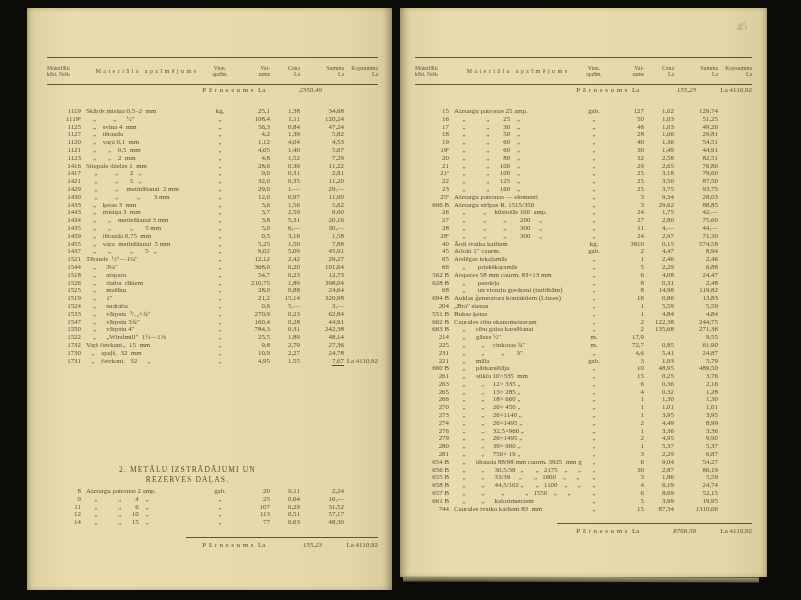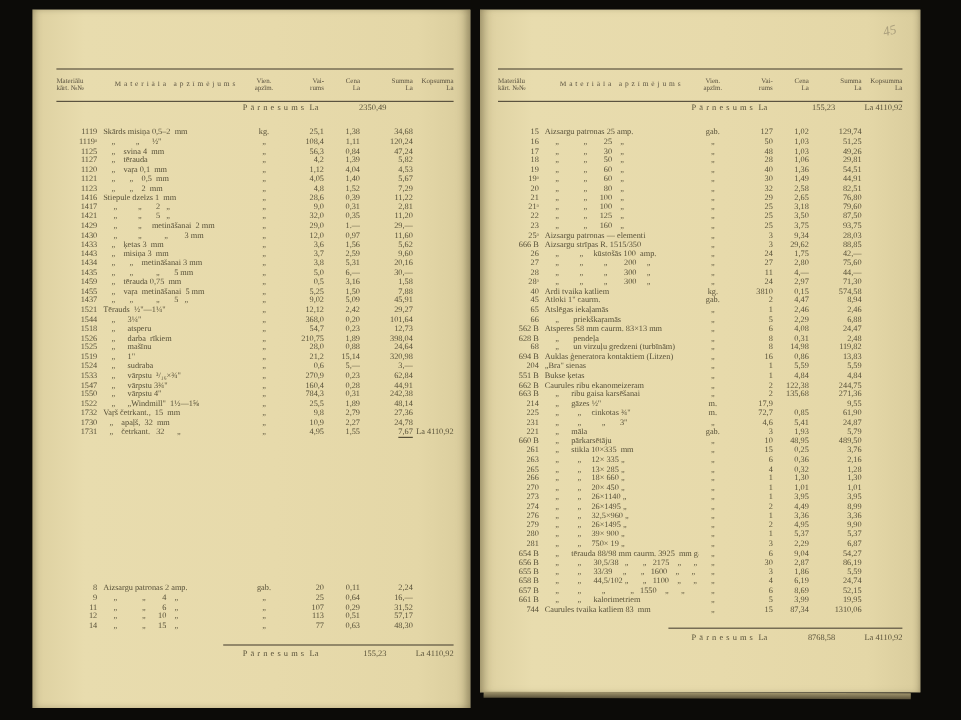--- a/index.html
+++ b/index.html
@@ -48,21 +48,21 @@
   .c-sum{width:44px;text-align:right;flex:none;}
   .c-total{width:34px;text-align:right;flex:none;}
   .c-sum.ul{text-decoration:underline;text-underline-offset:1.5px;}
 
   .rows{position:absolute;left:0;right:0;top:99px;}
   .rows-section{position:absolute;left:0;right:0;top:479px;}
 
   .pline{display:flex;font-size:7px;line-height:9px;position:absolute;left:0;right:0;}
   .pl-label{flex:1;text-align:right;letter-spacing:2.6px;padding-right:2px;}
   .pl-la{width:20px;flex:none;}
-  .pl-sum{width:44px;text-align:right;flex:none;}
+  .pl-sum{width:44px;text-align:right;flex:none;font-style:italic;}
   .pl-total{width:56px;text-align:right;flex:none;}
   .carry-line{top:78px;}
 
   .footer-block{position:absolute;left:0;right:0;}
   .page-left .footer-block{top:529px;}
   .page-right .footer-block{top:515px;}
   .footer-rule{border-top:1px solid #5b5340;margin-left:42%;margin-bottom:3px;}
   .footer-block .pline{position:static;}
 
   .section-heading{
@@ -394,20 +394,22 @@
         <div class="row">
     <span class="cell c-no">1731</span>
     <span class="cell c-desc">   „    četrkant.   32      „</span>
     <span class="cell c-unit">„</span>
     <span class="cell c-qty">4,95</span>
     <span class="cell c-price">1,55</span>
     <span class="cell c-sum ul">7,67</span>
     <span class="cell c-total">La 4110,92</span>
   </div>
       </div>
+    <div class="section-heading">2. METĀLU IZSTRĀDĀJUMI UN
+REZERVES DAĻAS.</div>
     <div class="rows-section">
         <div class="row">
     <span class="cell c-no">8</span>
     <span class="cell c-desc">Aizsargu patronas 2 amp.</span>
     <span class="cell c-unit">gab.</span>
     <span class="cell c-qty">20</span>
     <span class="cell c-price">0,11</span>
     <span class="cell c-sum">2,24</span>
     <span class="cell c-total"></span>
   </div>

